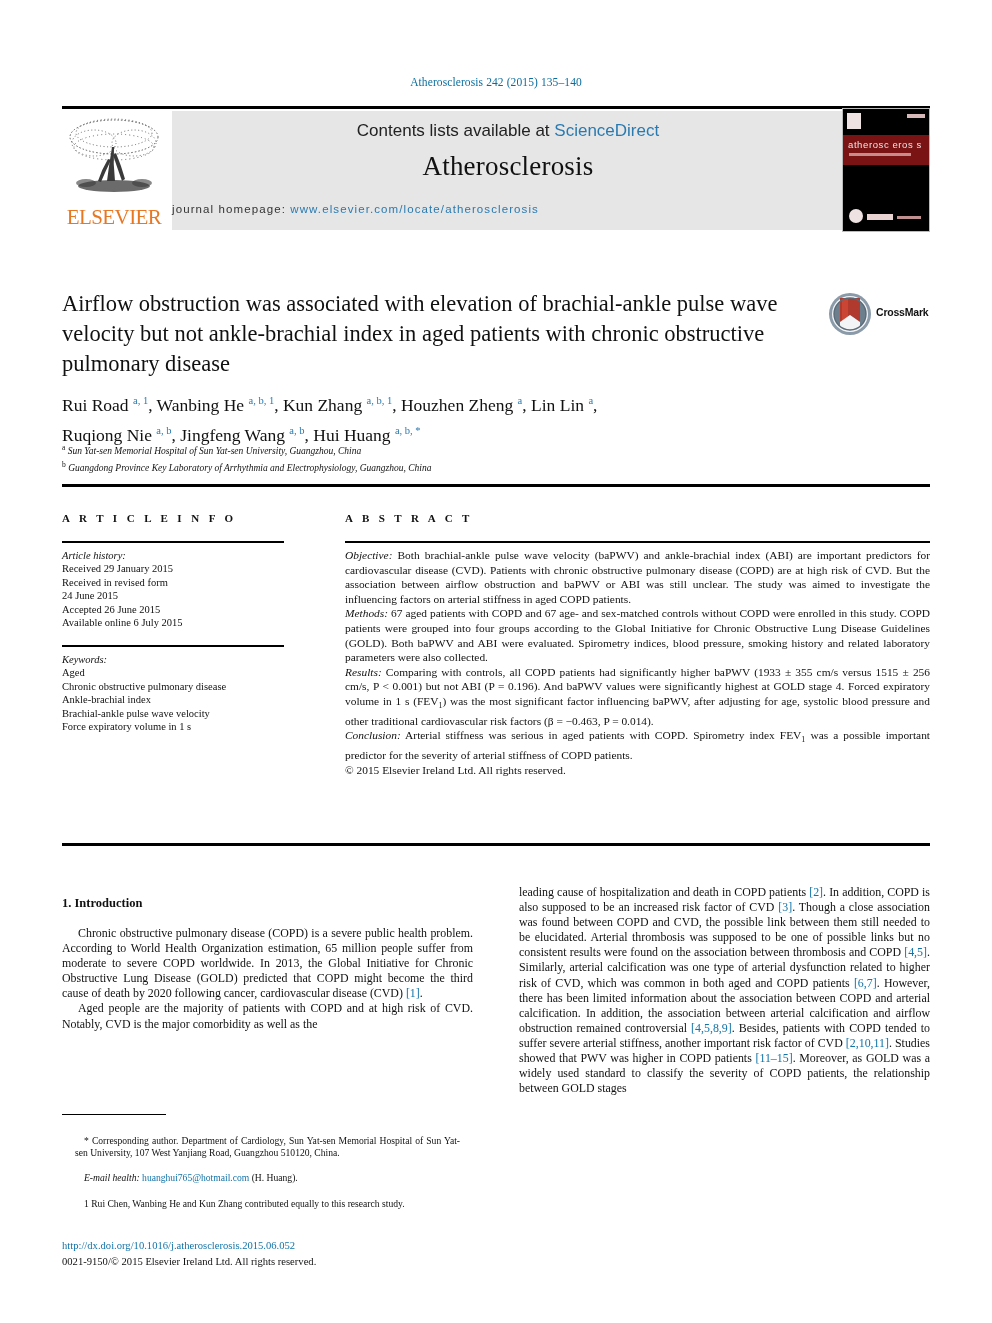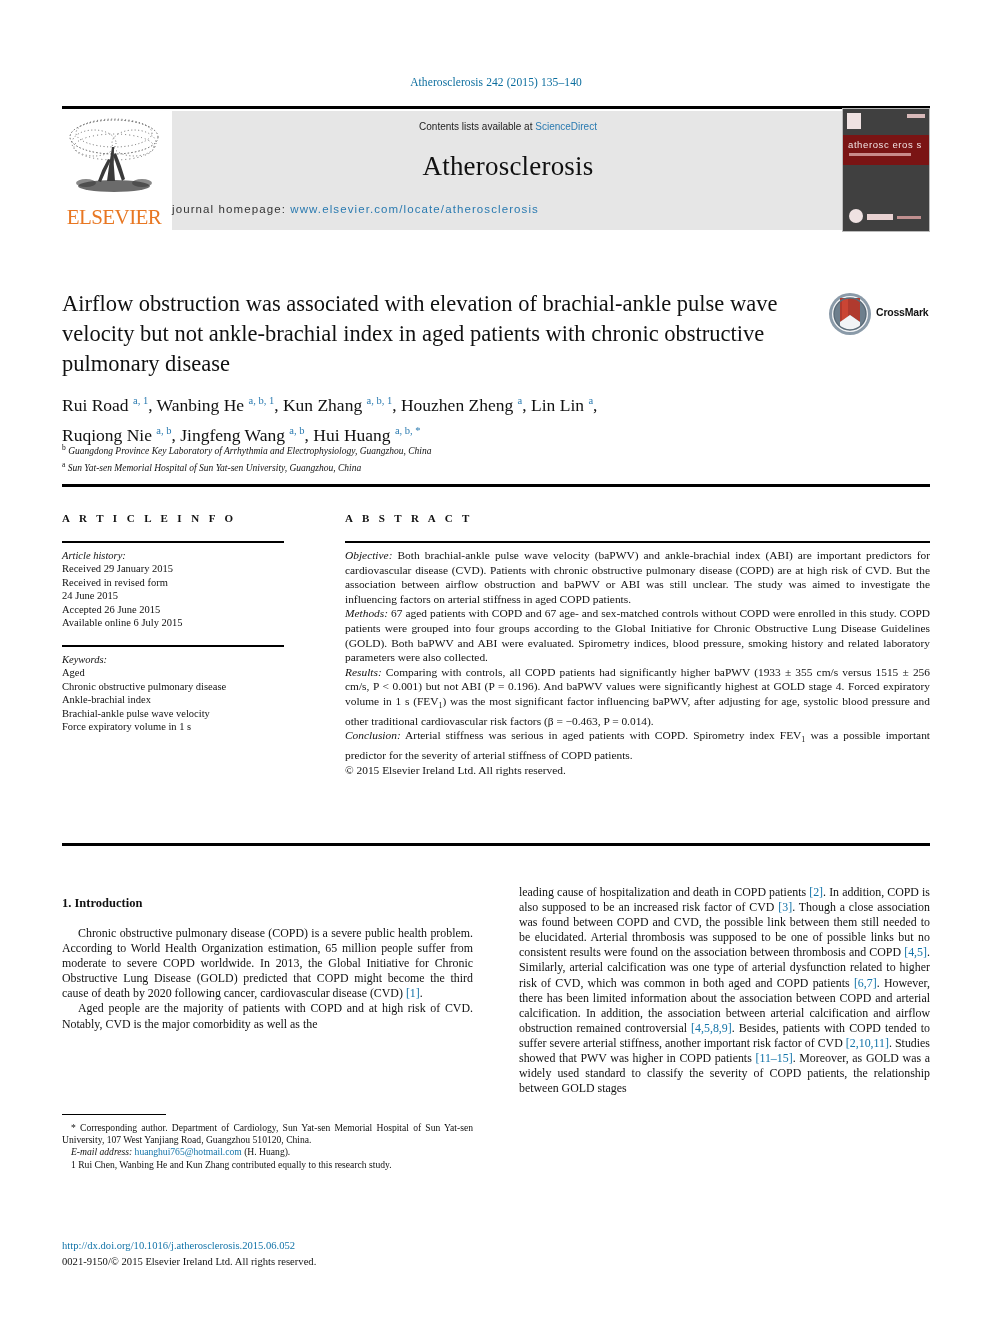--- a/index.html
+++ b/index.html
@@ -67,21 +67,21 @@
     left: 110px; top: 0;
     width: 672px; height: 119px;
     background: #e6e6e6;
   }
   .contents-line {
     position: absolute;
     left: 0; top: 10px;
     width: 672px;
     text-align: center;
     font-family: "Liberation Sans", sans-serif;
-    font-size: 10px;
+    font-size: 17px;
     color: #222;
   }
   .contents-line .sd { color: #2a7ab0; }
   .journal-name {
     position: absolute;
     left: 0; top: 40px;
     width: 672px;
     text-align: center;
     font-family: "Liberation Serif", serif;
     font-size: 27px;
@@ -96,21 +96,21 @@
     font-family: "Liberation Sans", sans-serif;
     font-size: 11.5px;
     letter-spacing: 1.1px;
     color: #333;
   }
   .homepage-line .url { color: #2a7ab0; }
   .cover-thumb {
     position: absolute;
     right: 0; top: -3px;
     width: 86px; height: 122px;
-    background: #404040;
+    background: #000000;
     border: 1px solid #bbb;
     overflow: hidden;
   }
   .cover-band {
     position: absolute; left: 0; top: 26px;
     width: 100%; height: 30px;
     background: #7a1414;
   }
   .cover-title {
     position: absolute; left: 5px; top: 30px;
@@ -299,21 +299,21 @@
   .footnotes {
     position: absolute;
     left: 62px; top: 1122px;
     width: 411px;
     font-family: "Liberation Serif", serif;
     font-size: 9.6px;
     line-height: 12.2px;
     text-align: justify;
     color: #111;
   }
-  .footnotes p { margin: 0; }
+  .footnotes p { margin: 13px; }
   .footnotes .ind { text-indent: 9px; }
   .footnotes .email-lbl { font-style: italic; }
   .footnotes a, .link { color: #1273a8; text-decoration: none; }
 
   .doi {
     position: absolute;
     left: 62px; top: 1239px;
     width: 440px;
     font-family: "Liberation Serif", serif;
     font-size: 10.6px;
@@ -403,22 +403,22 @@
     <span>Wanbing He</span> <sup>a, b, 1</sup>,
     <span>Kun Zhang</span> <sup>a, b, 1</sup>,
     <span>Houzhen Zheng</span> <sup>a</sup>,
     <span>Lin Lin</span> <sup>a</sup>,<br>
     <span>Ruqiong Nie</span> <sup>a, b</sup>,
     <span>Jingfeng Wang</span> <sup>a, b</sup>,
     <span>Hui Huang</span> <sup class="star">a, b, *</sup>
   </div>
 
   <div class="affil">
+    <div><sup>a</sup> <span>Sun Yat-sen Memorial Hospital of Sun Yat-sen University, Guangzhou, China</span></div>
     <div><sup>b</sup> <span>Guangdong Province Key Laboratory of Arrhythmia and Electrophysiology, Guangzhou, China</span></div>
-    <div><sup>a</sup> <span>Sun Yat-sen Memorial Hospital of Sun Yat-sen University, Guangzhou, China</span></div>
   </div>
 
   <div class="rule-band" id="rule-band-top"></div>
   <div class="rule-band" id="rule-band-bottom"></div>
 
   <div class="colhead" id="head-info">A R T I C L E   I N F O</div>
   <div class="colhead" id="head-abstract">A B S T R A C T</div>
 
   <div class="thinline" id="info-line1"></div>
   <div class="thinline" id="info-line2"></div>
@@ -457,20 +457,20 @@
     <p><span>Aged people are the majority of patients with COPD and at high risk of CVD. Notably, CVD is the major comorbidity as well as the</span></p>
   </div>
 
   <div class="col" id="col-right">
     <p class="noind" id="right-para"><span>leading cause of hospitalization and death in COPD patients </span><span class="ref">[2]</span><span>. In addition, COPD is also supposed to be an increased risk factor of CVD </span><span class="ref">[3]</span><span>. Though a close association was found between COPD and CVD, the possible link between them still needed to be elucidated. Arterial thrombosis was supposed to be one of possible links but no consistent results were found on the association between thrombosis and COPD </span><span class="ref">[4,5]</span><span>. Similarly, arterial calcification was one type of arterial dysfunction related to higher risk of CVD, which was common in both aged and COPD patients </span><span class="ref">[6,7]</span><span>. However, there has been limited information about the association between COPD and arterial calcification. In addition, the association between arterial calcification and airflow obstruction remained controversial </span><span class="ref">[4,5,8,9]</span><span>. Besides, patients with COPD tended to suffer severe arterial stiffness, another important risk factor of CVD </span><span class="ref">[2,10,11]</span><span>. Studies showed that PWV was higher in COPD patients </span><span class="ref">[11–15]</span><span>. Moreover, as GOLD was a widely used standard to classify the severity of COPD patients, the relationship between GOLD stages</span></p>
   </div>
 
   <div class="fn-rule"></div>
   <div class="footnotes">
     <p class="ind">* Corresponding author. Department of Cardiology, Sun Yat-sen Memorial Hospital of Sun Yat-sen University, 107 West Yanjiang Road, Guangzhou 510120, China.</p>
-    <p class="ind"><span class="email-lbl">E-mail address:</span> <span class="link">huanghui765@hotmail.com</span><span> (H. Huang).</span></p>
+    <p class="ind"><span class="email-lbl">E-mail health:</span> <span class="link">huanghui765@hotmail.com</span><span> (H. Huang).</span></p>
     <p class="ind">1 Rui Chen, Wanbing He and Kun Zhang contributed equally to this research study.</p>
   </div>
 
   <div class="doi">http://dx.doi.org/10.1016/j.atherosclerosis.2015.06.052</div>
   <div class="issn">0021-9150/© 2015 Elsevier Ireland Ltd. All rights reserved.</div>
 
 </div>
 
 </body></html>

